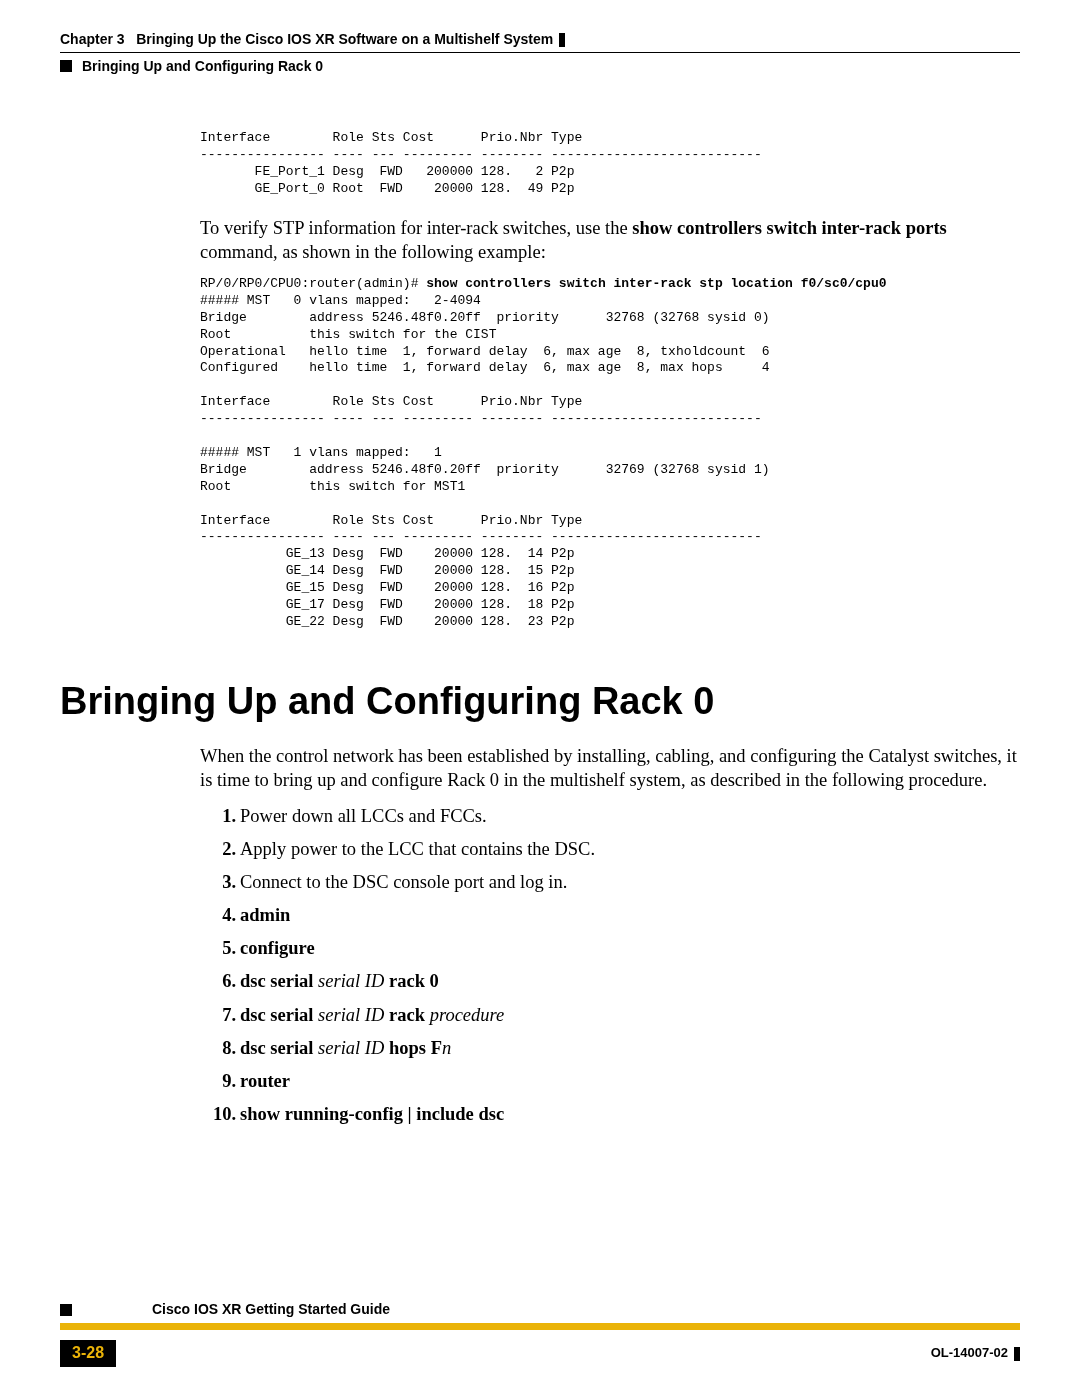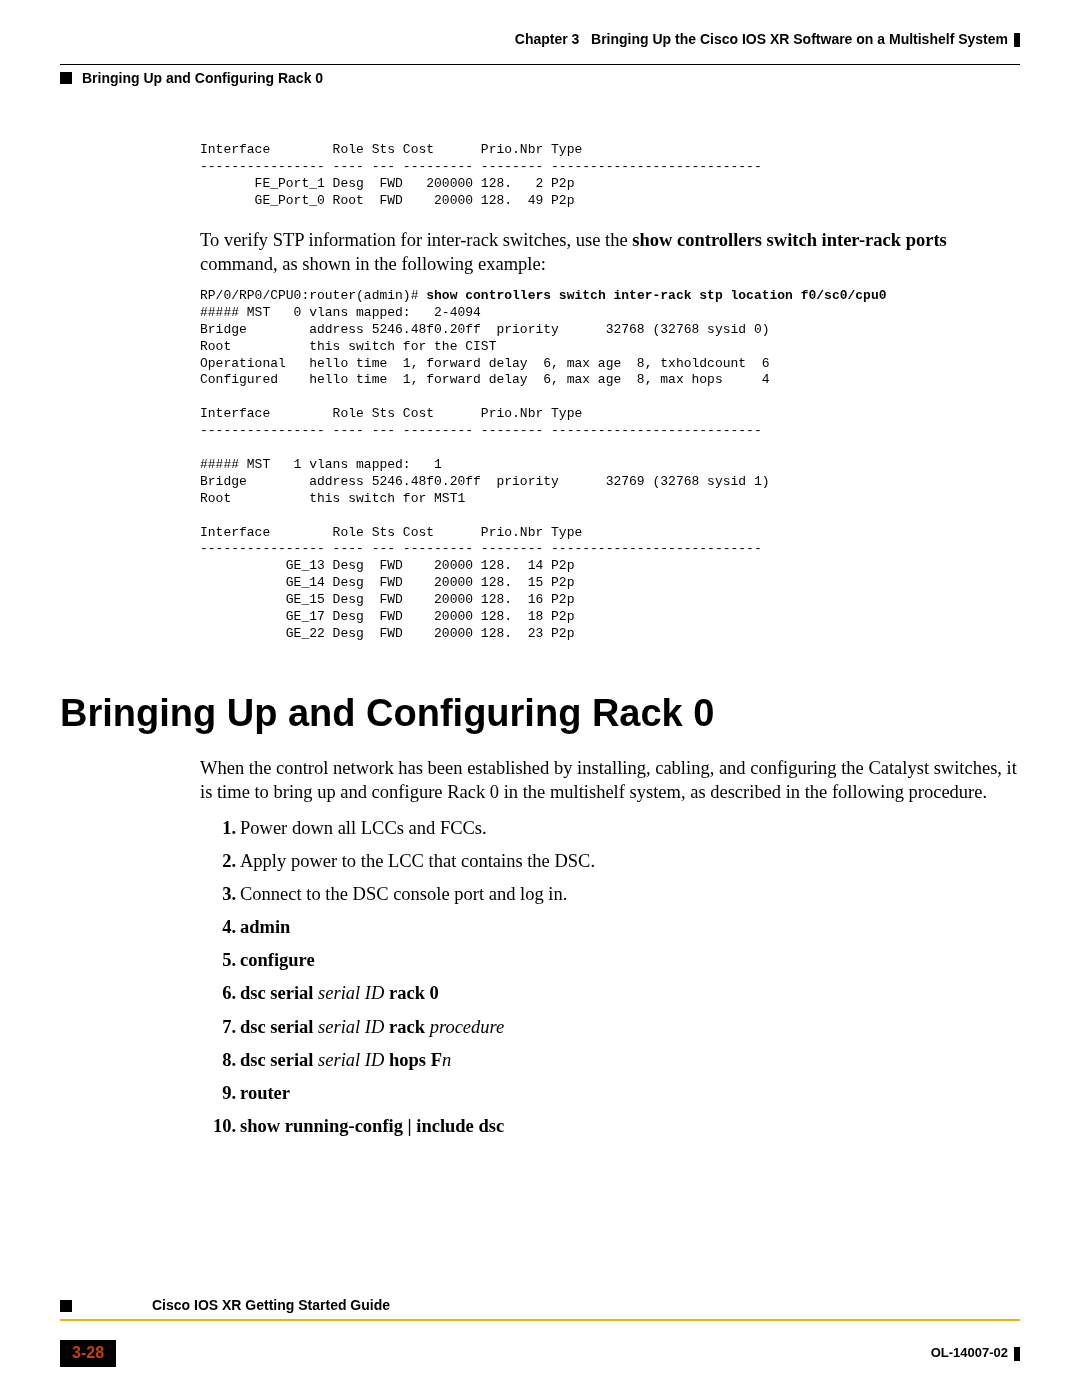--- a/index.html
+++ b/index.html
@@ -12,25 +12,24 @@
     height: 1397px;
     position: relative;
     box-sizing: border-box;
     font-size: 18.5px;
     line-height: 1.3;
   }
   .page {
     padding: 30px 60px 0 60px;
   }
   .header-right {
-    text-align: right;
     font-family: Arial, Helvetica, sans-serif;
     font-weight: bold;
     font-size: 14px;
-    margin-bottom: 16px;
+    margin-bottom: 4px;
   }
   .header-right .rule {
     display: inline-block;
     vertical-align: middle;
     width: 6px;
     height: 14px;
     background: #000;
     margin-left: 6px;
   }
   .header-left {
@@ -106,23 +105,23 @@
   .bold { font-weight: bold; }
   .italic { font-style: italic; }
 
   .footer {
     position: absolute;
     left: 60px;
     right: 60px;
     bottom: 30px;
   }
   .footer-title-row {
-    border-bottom: 2px solid #eab308;
+    border-bottom: 7px solid #eab308;
     padding-bottom: 3px;
-    margin-bottom: 19px;
+    margin-bottom: 10px;
   }
   .footer-title-row .sq {
     display: inline-block;
     width: 12px;
     height: 12px;
     background: #000;
     margin-right: 10px;
     vertical-align: middle;
   }
   .footer-title {
@@ -131,21 +130,21 @@
     font-size: 14px;
     margin-left: 70px;
   }
   .footer-bottom {
     display: flex;
     justify-content: space-between;
     align-items: center;
   }
   .page-num-box {
     background: #000;
-    color: #c2410c;
+    color: #eab308;
     font-family: Arial, Helvetica, sans-serif;
     font-weight: bold;
     font-size: 16px;
     padding: 3px 12px;
     display: inline-block;
   }
   .doc-id {
     font-family: Arial, Helvetica, sans-serif;
     font-weight: bold;
     font-size: 13px;

